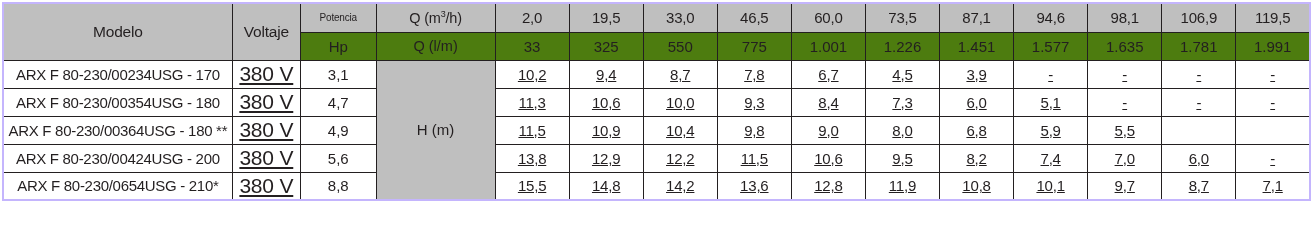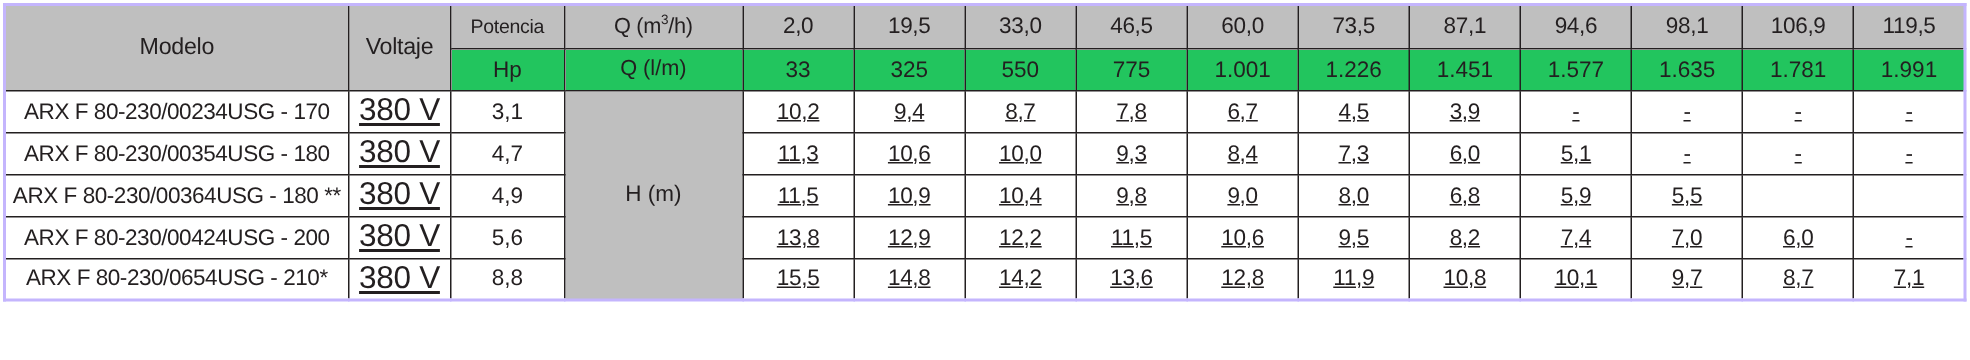--- a/index.html
+++ b/index.html
@@ -31,28 +31,28 @@
     color: #231f20;
     font-weight: normal;
     white-space: nowrap;
     overflow: hidden;
   }
 
   
   .hdr {
     background: #bfbfbf;
     font-weight: bold;
-    font-size: 13px;
+    font-size: 10px;
     letter-spacing: -0.2px;
   }
   .hdr-tall {
     font-size: 15.5px;
   }
   .hdr-sub {
-    background: #22c55e;
+    background: #4d7c0f;
     font-weight: bold;
     font-size: 15px;
   }
   .hdr-qlabel {
     font-size: 14.5px;
   }
   .hdr-num {
     font-size: 15px;
     margin-left: 40px;
   }

